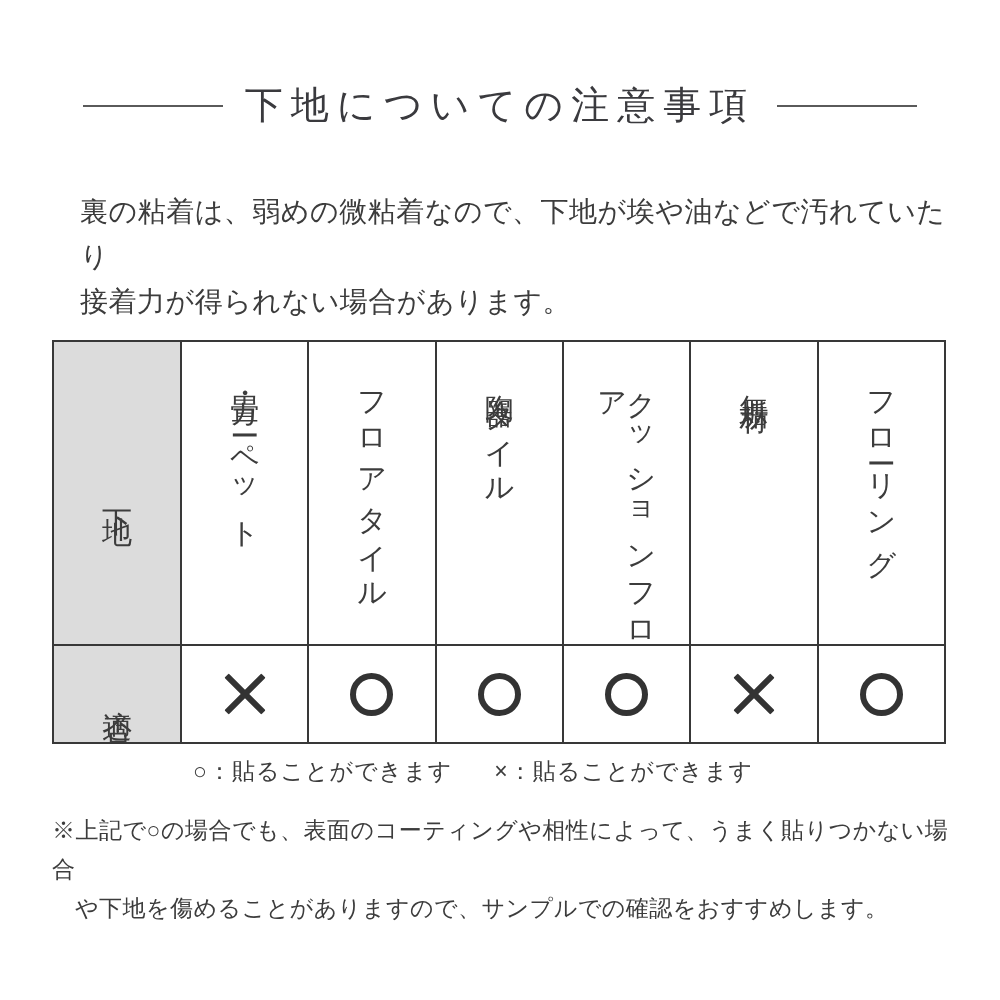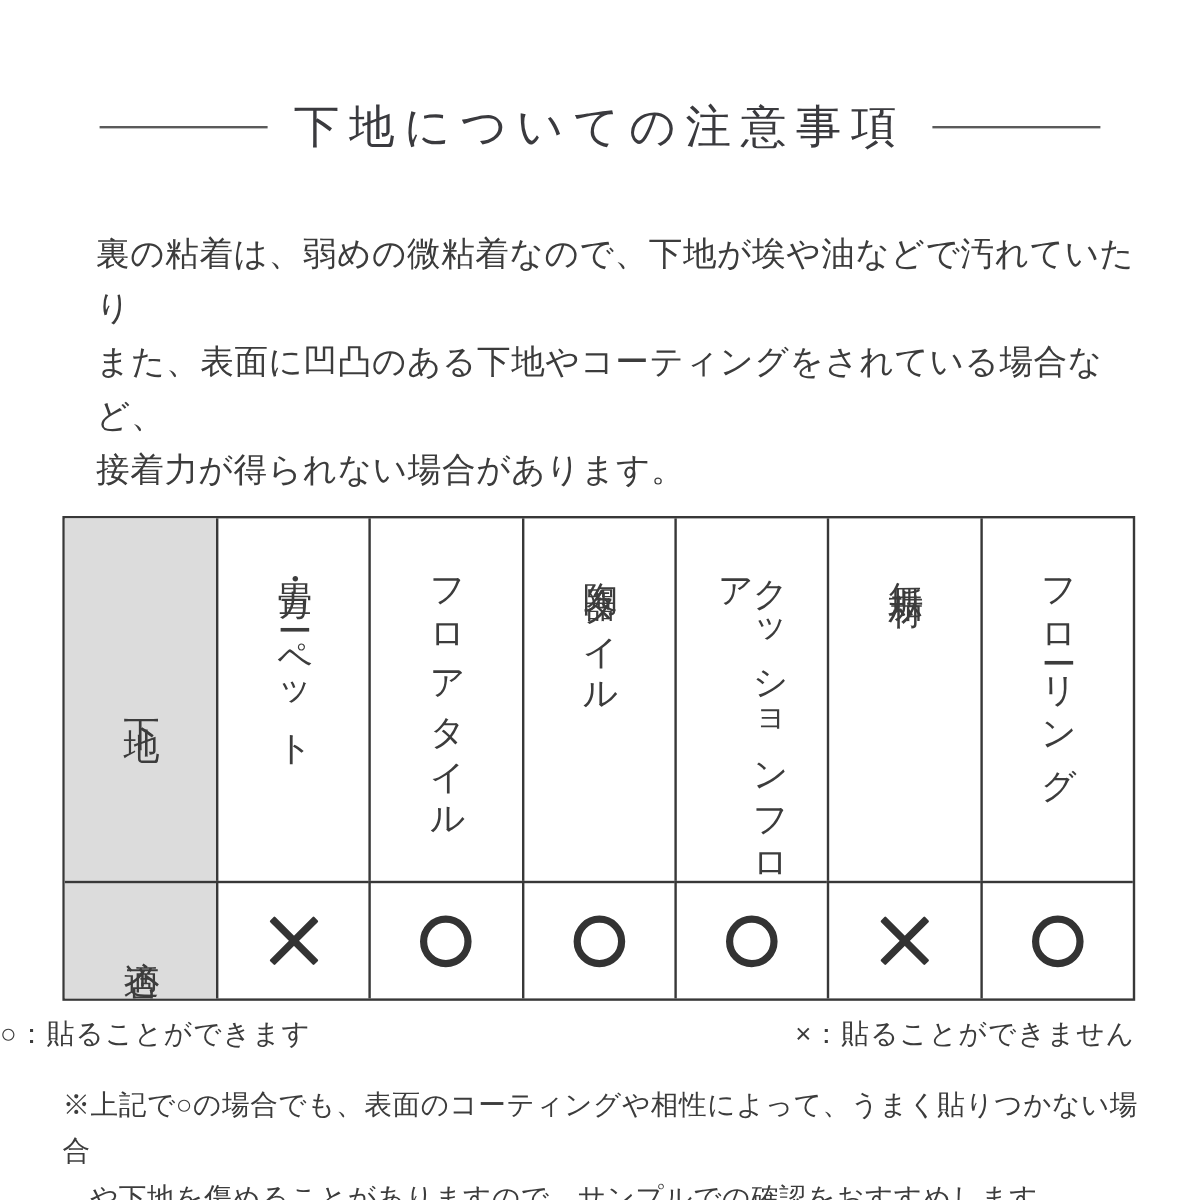--- a/index.html
+++ b/index.html
@@ -103,21 +103,21 @@
     height: 6px;
     background: #333333;
     border-radius: 1px;
   }
   .mark-cross::before { transform: translate(-50%, -50%) rotate(45deg); }
   .mark-cross::after  { transform: translate(-50%, -50%) rotate(-45deg); }
   
   .legend {
     margin: 12px 54px 0 0;
     display: flex;
-    justify-content: space-between;
+    justify-content: center;
     gap: 42px;
     font-size: 23px;
     color: #3c3c3c;
     letter-spacing: 1px;
   }
   
   .footnote {
     margin: 24px 40px 0 52px;
     font-size: 23px;
     line-height: 39px;
@@ -132,21 +132,20 @@
 <div>
 
   <div class="title-row">
     <div class="title-line"></div>
     <h1 class="page-title">下地についての注意事項</h1>
     <div class="title-line"></div>
   </div>
 
   <div class="intro">
     <div>裏の粘着は、弱めの微粘着なので、下地が埃や油などで汚れていたり</div>
-    <div>また、表面に凹凸のある下地やコーティングをされている場合など、</div>
     <div>接着力が得られない場合があります。</div>
   </div>
 
   <div class="floor-table">
 
     <div class="cell gray corner">
       <span class="v-text">下地</span>
     </div>
     <div class="cell v-border header-cell">
       <span class="v-text">畳・カーペット</span>
@@ -185,21 +184,21 @@
     <div class="cell v-border row2">
       <div class="mark mark-cross"></div>
     </div>
     <div class="cell v-border row2">
       <div class="mark mark-circle"></div>
     </div>
   </div>
 
   <div class="legend">
     <span>○：貼ることができます</span>
-    <span>×：貼ることができません</span>
+    <span>×：貼ることができます</span>
   </div>
 
   <div class="footnote">
     <div class="line1">※上記で○の場合でも、表面のコーティングや相性によって、うまく貼りつかない場合</div>
     <div class="line2">や下地を傷めることがありますので、サンプルでの確認をおすすめします。</div>
   </div>
 
 </div>
 
 </body></html>

